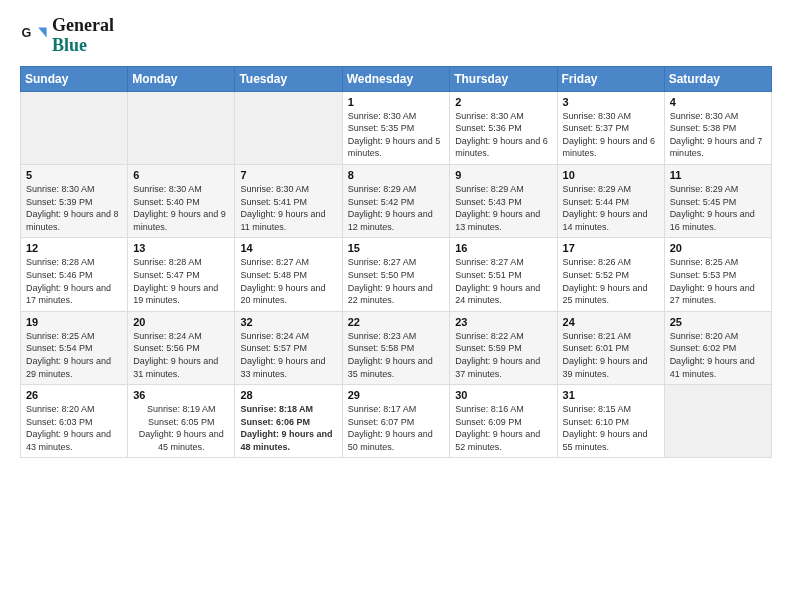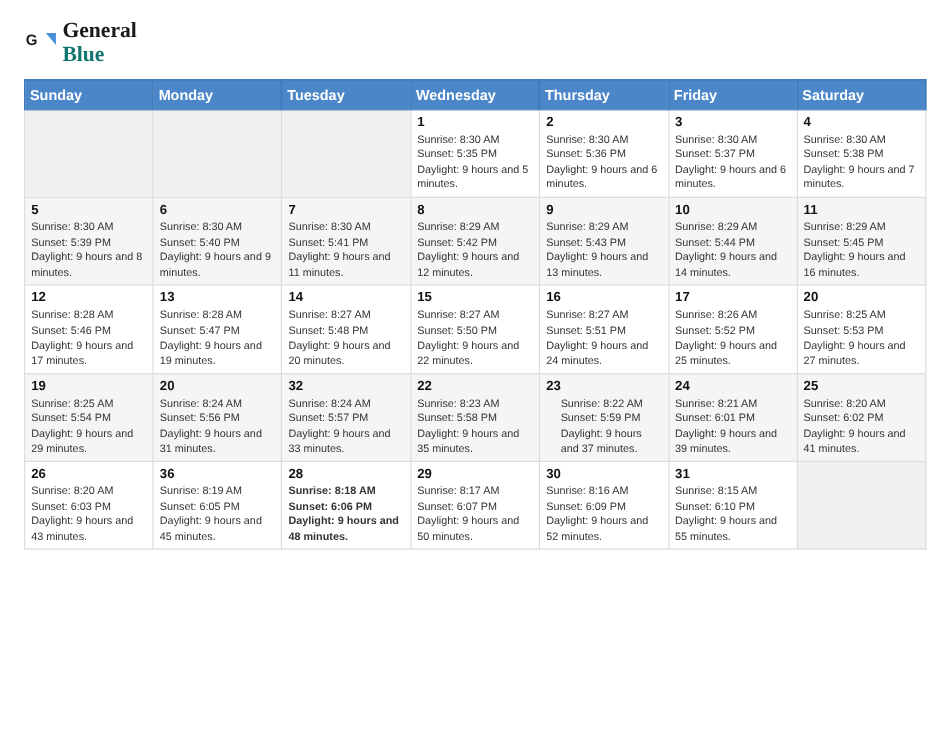--- a/index.html
+++ b/index.html
@@ -266,21 +266,21 @@
 Daylight: 9 hours and 33 minutes.</div>
         </td>
         <td>
           <div class="day-num">22</div>
           <div class="day-detail" style="white-space: pre-line;">Sunrise: 8:23 AM
 Sunset: 5:58 PM
 Daylight: 9 hours and 35 minutes.</div>
         </td>
         <td>
           <div class="day-num">23</div>
-          <div class="day-detail" style="white-space: pre-line; margin-left: 12px;">Sunrise: 8:22 AM
+          <div class="day-detail" style="white-space: pre-line;">Sunrise: 8:22 AM
 Sunset: 5:59 PM
 Daylight: 9 hours and 37 minutes.</div>
         </td>
         <td>
           <div class="day-num">24</div>
           <div class="day-detail" style="white-space: pre-line;">Sunrise: 8:21 AM
 Sunset: 6:01 PM
 Daylight: 9 hours and 39 minutes.</div>
         </td>
         <td>
@@ -292,21 +292,21 @@
       </tr>
       <tr>
         <td>
           <div class="day-num">26</div>
           <div class="day-detail" style="white-space: pre-line;">Sunrise: 8:20 AM
 Sunset: 6:03 PM
 Daylight: 9 hours and 43 minutes.</div>
         </td>
         <td>
           <div class="day-num">36</div>
-          <div class="day-detail" style="white-space: pre-line;">Sunrise: 8:19 AM
+          <div class="day-detail" style="white-space: pre-line; text-align: center;">Sunrise: 8:19 AM
 Sunset: 6:05 PM
 Daylight: 9 hours and 45 minutes.</div>
         </td>
         <td>
           <div class="day-num">28</div>
           <div class="day-detail" style="white-space: pre-line; font-weight: bold;">Sunrise: 8:18 AM
 Sunset: 6:06 PM
 Daylight: 9 hours and 48 minutes.</div>
         </td>
         <td>

